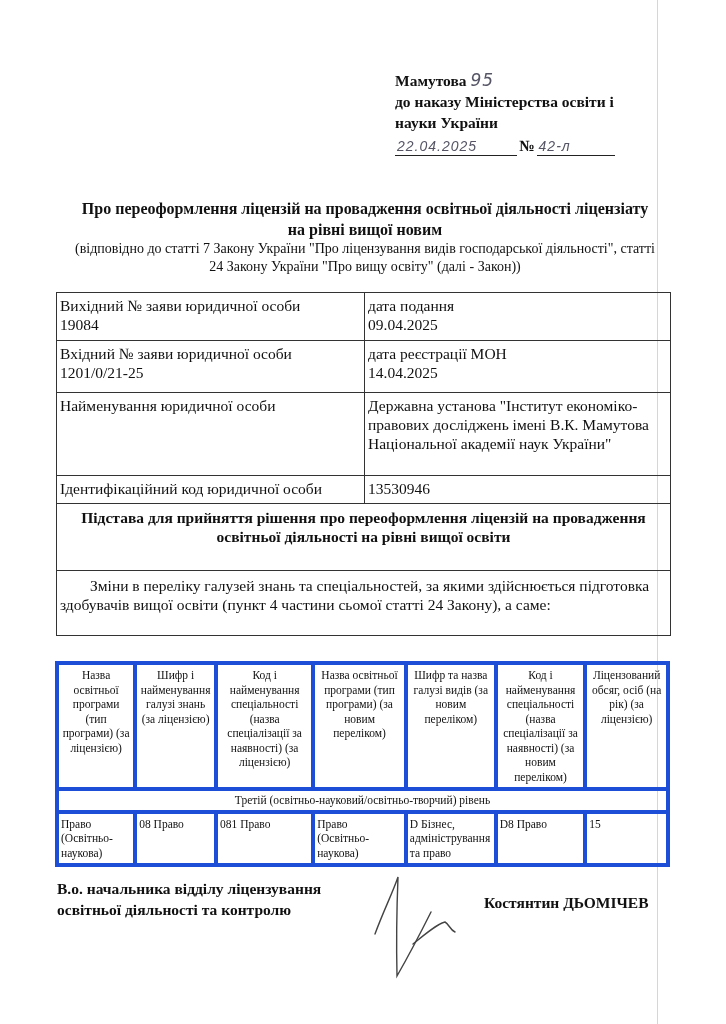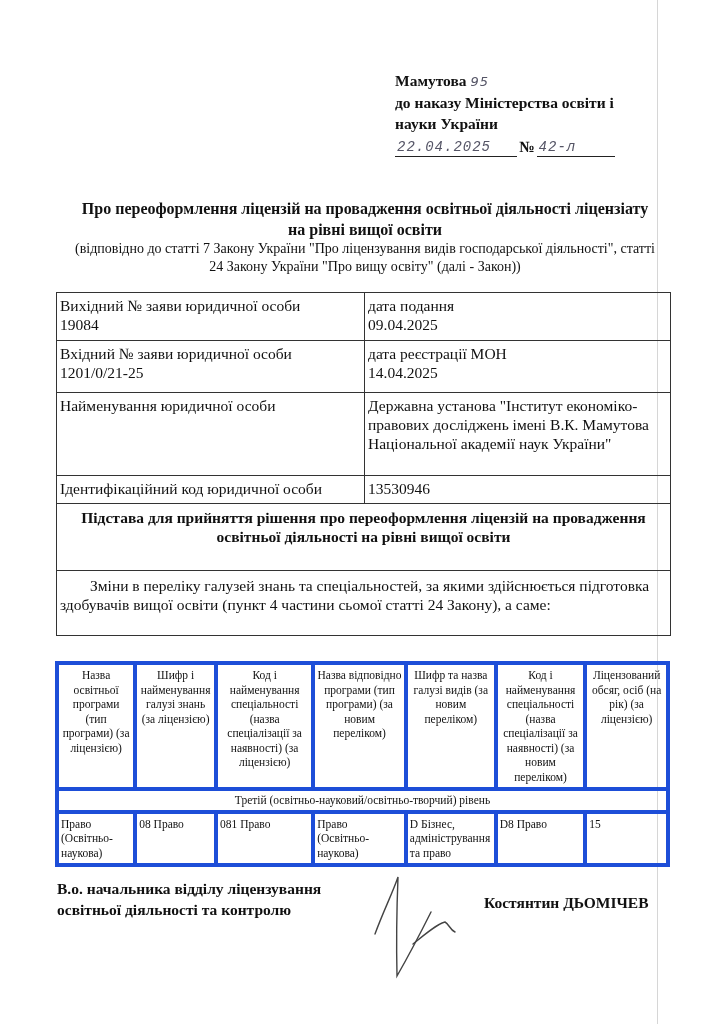--- a/index.html
+++ b/index.html
@@ -31,32 +31,32 @@
       width: 300px;
       font-weight: bold;
       font-size: 15.5px;
       line-height: 21px;
     }
     .appendix .hw {
       font-family: "DejaVu Sans", sans-serif;
       font-weight: normal;
       font-style: italic;
       color: #555566;
-      font-size: 13px;
+      font-size: 17px;
       letter-spacing: 1px;
     }
     .appendix .date-line {
       display: flex;
       align-items: flex-end;
       margin-top: 2px;
     }
     .appendix .hw-field {
       display: inline-block;
       border-bottom: 1.3px solid #222;
-      font-family: Liberation Mono, monospace;
+      font-family: Liberation Sans, sans-serif;
       font-style: italic;
       font-weight: normal;
       color: #555566;
       font-size: 14px;
       line-height: 18px;
       padding: 0 2px;
     }
     .appendix .hw-date { width: 118px; letter-spacing: 1px; }
     .appendix .hw-num { width: 74px; letter-spacing: 1px; }
     .appendix .num-sign { margin: 0 2px; }
@@ -184,21 +184,21 @@
   <div>науки України</div>
   <div class="date-line">
     <span class="hw-field hw-date">22.04.2025</span>
     <span class="num-sign">№</span>
     <span class="hw-field hw-num">42-л</span>
   </div>
 </div>
 
 <div class="title-block">
   <div class="t1">Про переоформлення ліцензій на провадження освітньої діяльності ліцензіату</div>
-  <div class="t1">на рівні вищої освіти</div>
+  <div class="t1">на рівні вищої новим</div>
   <div class="t2">(відповідно до статті 7 Закону України "Про ліцензування видів господарської діяльності", статті</div>
   <div class="t2">24 Закону України "Про вищу освіту" (далі - Закон))</div>
 </div>
 
 <table class="info">
   <tbody>
       <tr class="r1">
     <td class="left">
       <div>Вихідний № заяви юридичної особи</div>
       <div>19084</div>
@@ -245,21 +245,21 @@
     <col style="width:94px">
     <col style="width:90px">
     <col style="width:90px">
     <col style="width:83px">
   </colgroup>
   <tbody>
       <tr>
     <th>Назва освітньої програми (тип програми) (за ліцензією)</th>
     <th>Шифр і найменування галузі знань (за ліцензією)</th>
     <th>Код і найменування спеціальності (назва спеціалізації за наявності) (за ліцензією)</th>
-    <th>Назва відповідно програми (тип програми) (за новим переліком)</th>
+    <th>Назва освітньої програми (тип програми) (за новим переліком)</th>
     <th>Шифр та назва галузі видів (за новим переліком)</th>
     <th>Код і найменування спеціальності (назва спеціалізації за наявності) (за новим переліком)</th>
     <th>Ліцензований обсяг, осіб (на рік) (за ліцензією)</th>
   </tr>
   <tr>
     <td colspan="7" class="level">Третій (освітньо-науковий/освітньо-творчий) рівень</td>
   </tr>
   <tr>
     <td class="cell">Право (Освітньо-наукова)</td>
     <td class="cell">08 Право</td>

